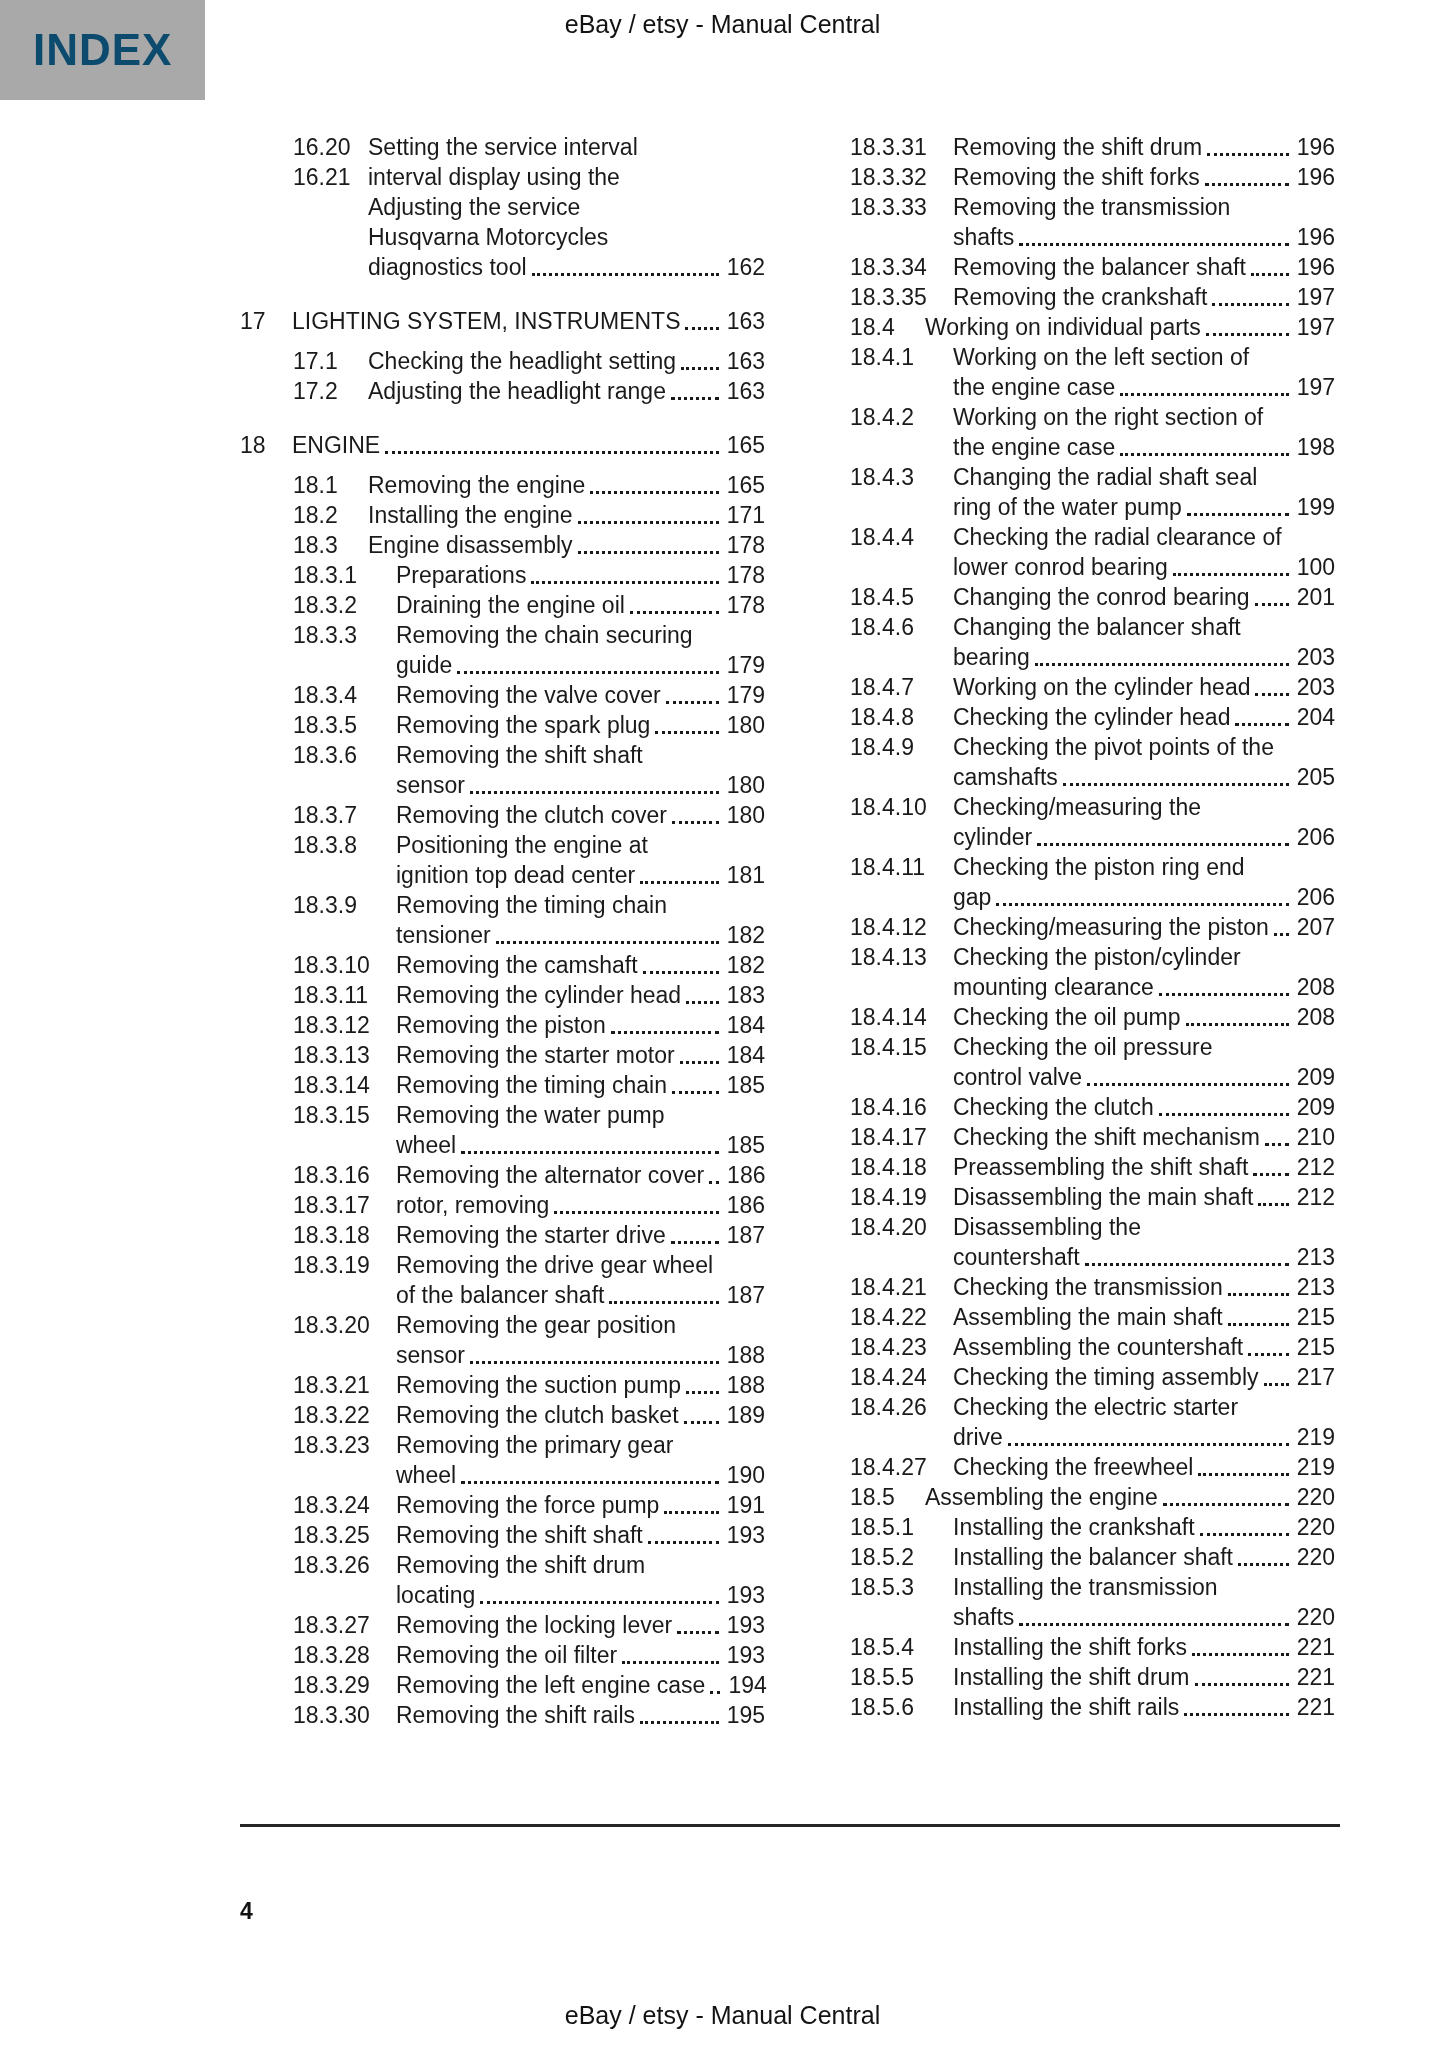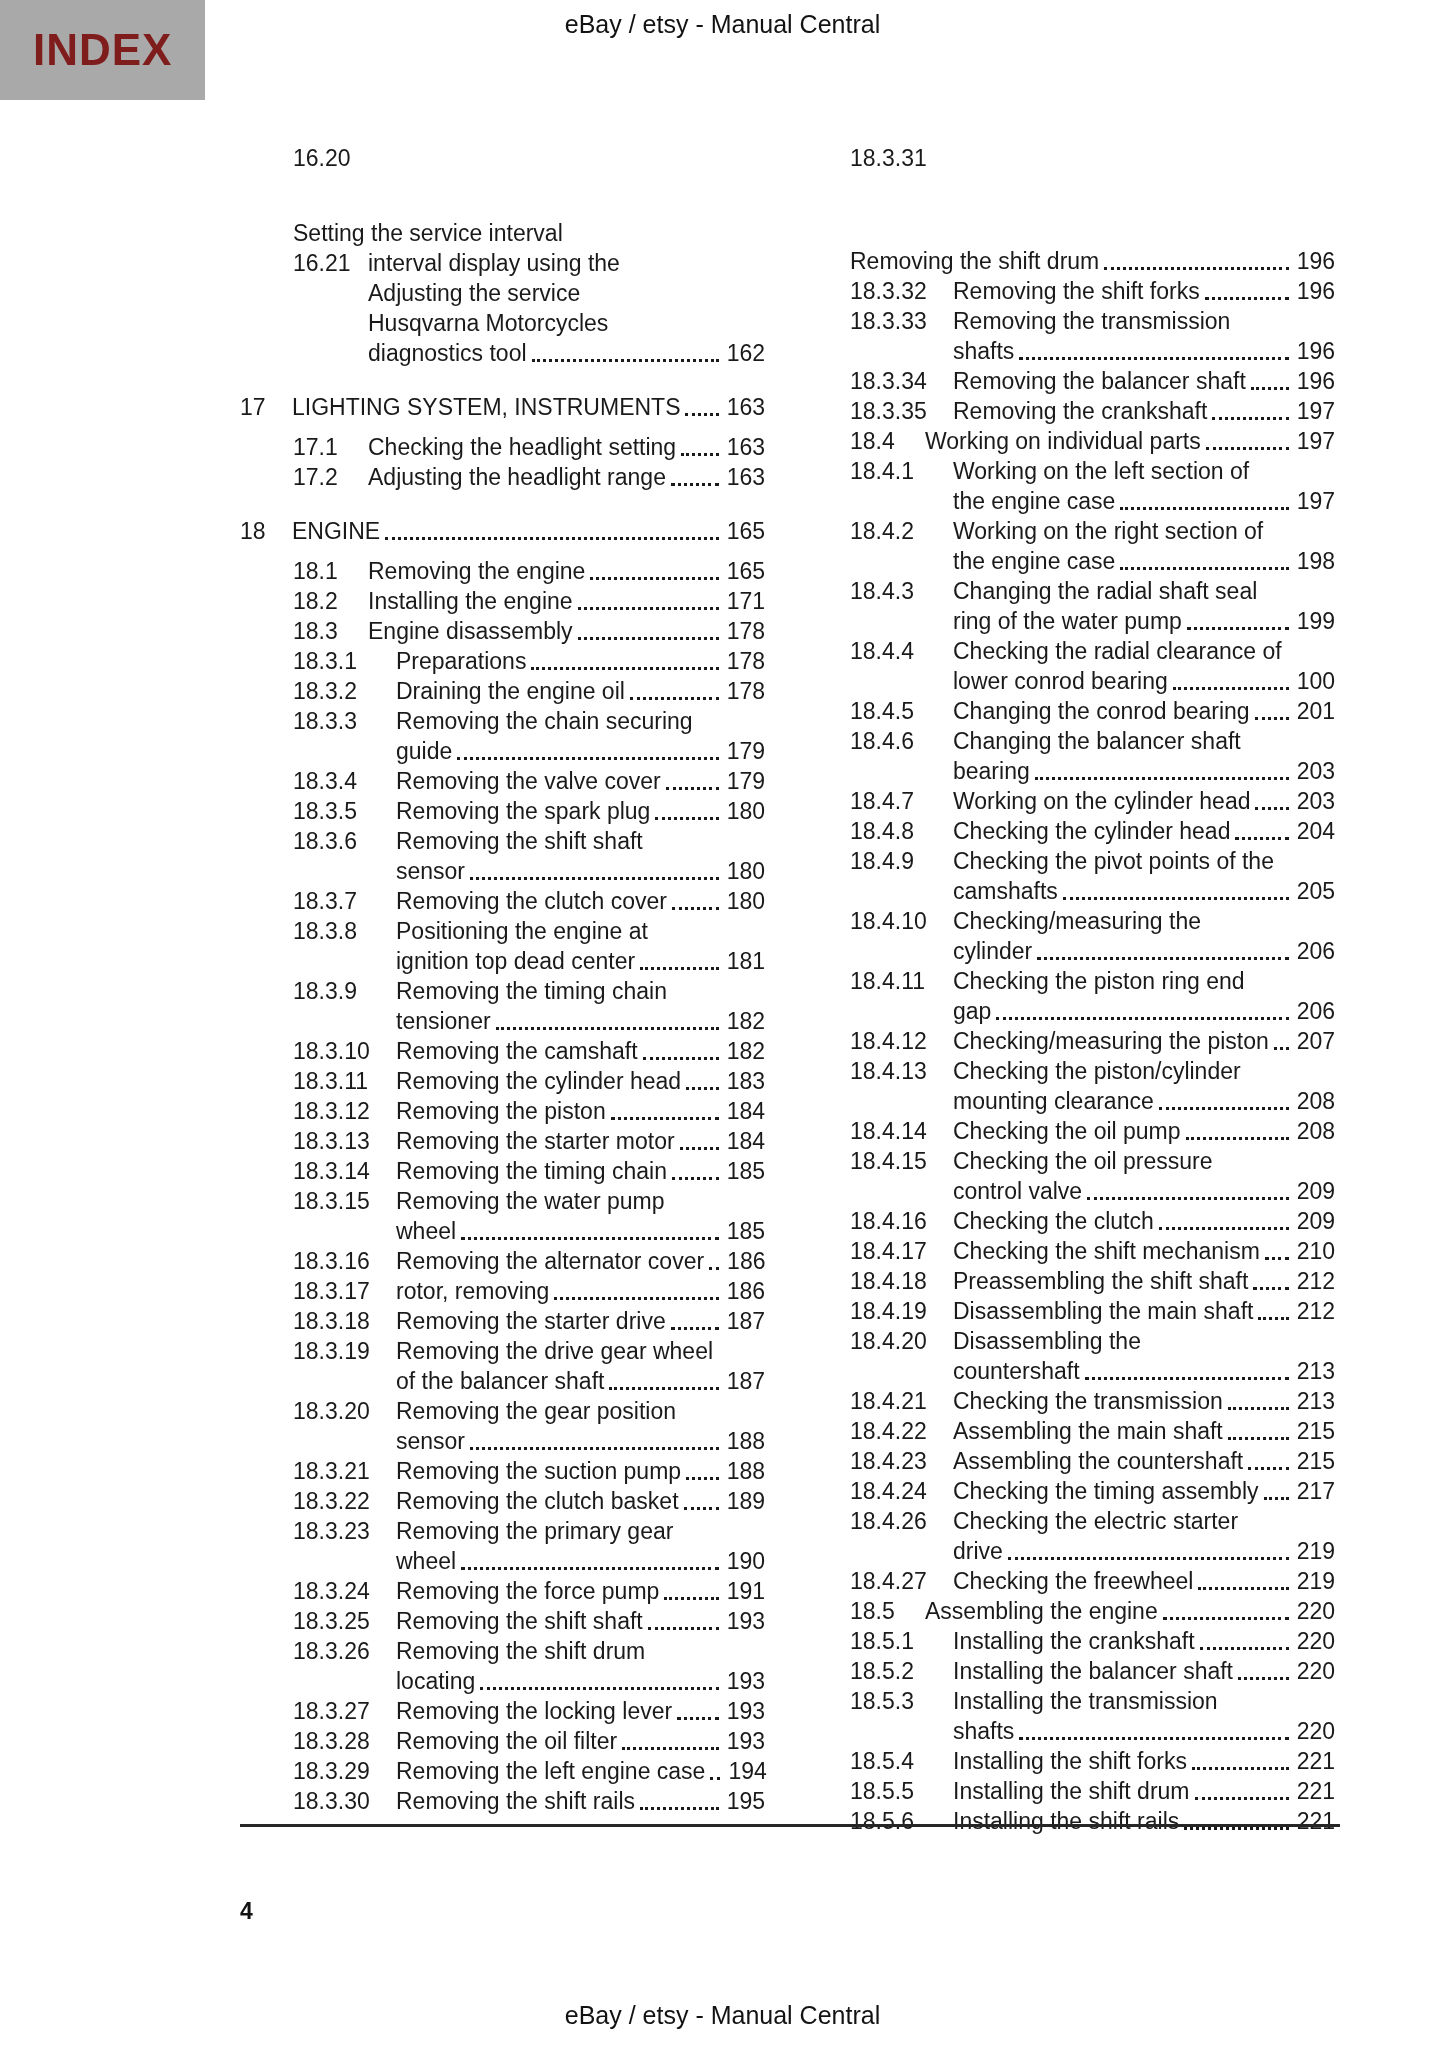--- a/index.html
+++ b/index.html
@@ -18,42 +18,42 @@
     left: 0; top: 0;
     width: 205px; height: 100px;
     background: #a9a9a9;
     display: flex;
     align-items: center;
     padding-left: 33px;
   }
   .index-box .index-text {
     font-size: 44px;
     font-weight: bold;
-    color: #7f1d1d;
+    color: #0c4a6e;
     letter-spacing: 1px;
   }
   .header-title {
     position: absolute;
     top: 10px; left: 0;
     width: 100%;
     text-align: center;
     font-size: 25px;
     color: #121212;
   }
   .col {
     position: absolute;
     top: 128px;
     font-size: 23px;
     line-height: 30px;
   }
   #col-left  { left: 240px; width: 525px; }
   #col-right { left: 797px; width: 538px; }
   .entry { display: flex; }
   .entry.level1 { margin-top: 24px; margin-bottom: 10px; }
-  .col > .entry:first-child { margin-top: 15px; flex-direction: column; }
+  .col > .entry:first-child { margin-top: 4px; }
   .entry.level1 .num { flex: 0 0 52px; }
   .entry.level2 { padding-left: 53px; }
   .entry.level2 .num { flex: 0 0 75px; }
   .entry.level3 { padding-left: 53px; }
   .entry.level3 .num { flex: 0 0 103px; }
   .num { white-space: nowrap; }
   .body { flex: 1; min-width: 0; }
   .tline { display: block; white-space: nowrap; }
   .lastline { display: flex; }
   .ttext { white-space: nowrap; }

